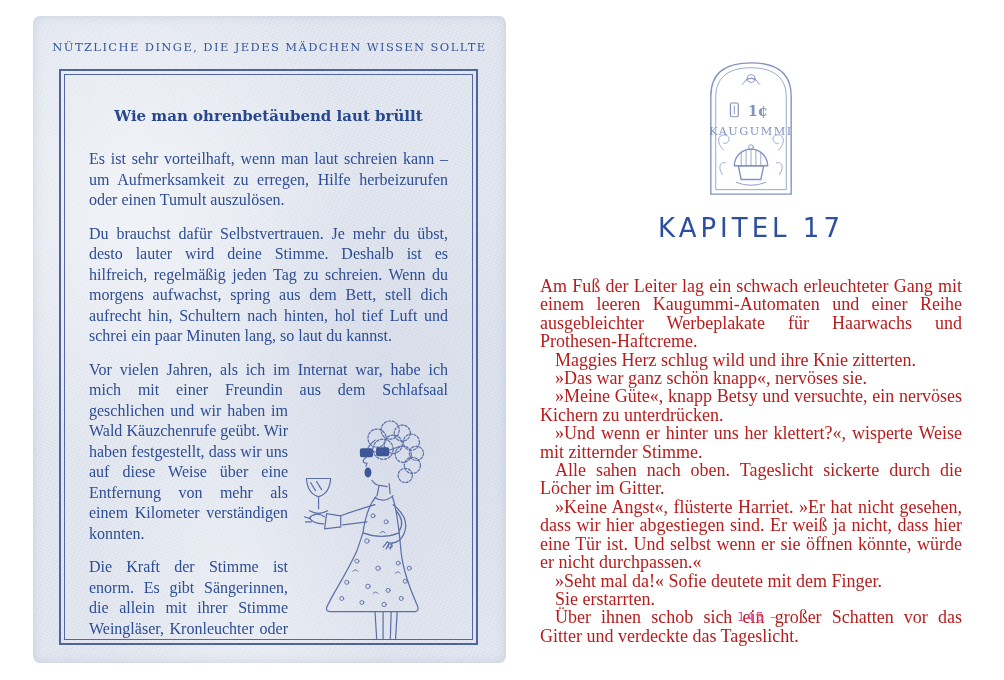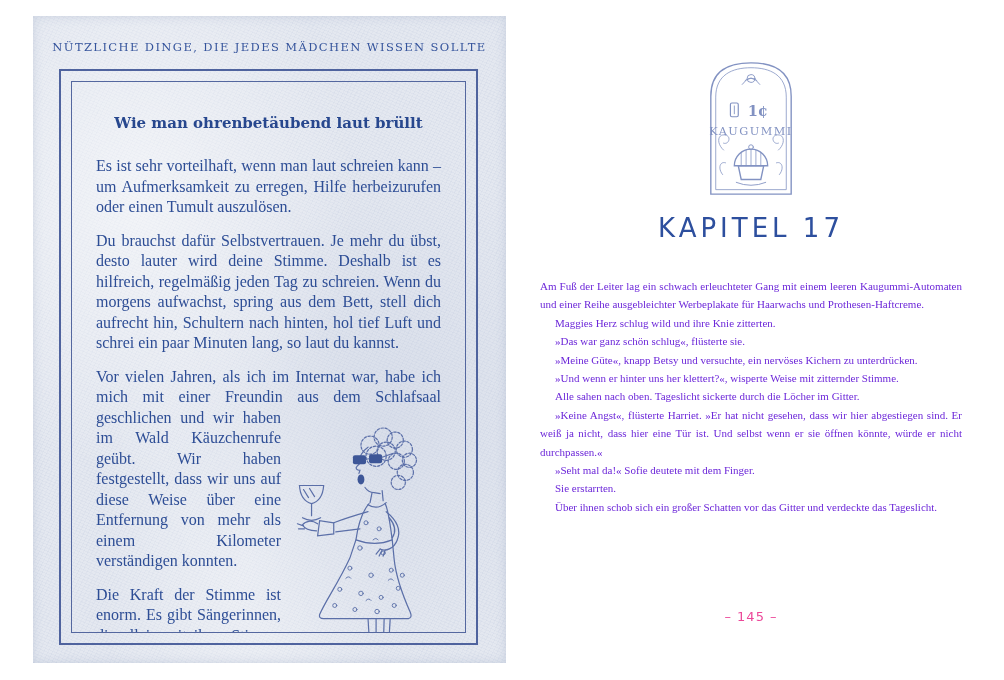--- a/index.html
+++ b/index.html
@@ -13,29 +13,30 @@
   .left-page{
     position:absolute;left:33px;top:16px;width:473px;height:647px;
     background-color:#e4e8f0;
     background-image:
       radial-gradient(ellipse at 22% 28%, rgba(255,255,255,0.55), transparent 42%),
       radial-gradient(ellipse at 75% 62%, rgba(186,196,218,0.28), transparent 45%),
       radial-gradient(ellipse at 45% 85%, rgba(255,255,255,0.35), transparent 40%),
       repeating-linear-gradient(23deg, rgba(140,156,195,0.07) 0 1px, transparent 1px 3px),
       repeating-linear-gradient(-64deg, rgba(140,156,195,0.06) 0 1px, transparent 1px 4px);
     box-shadow:inset 0 0 10px rgba(120,138,175,0.25);
+    border-radius:7px;
   }
   .running-head{
     position:absolute;top:24px;left:0;width:100%;
     text-align:center;font-size:11.5px;letter-spacing:1.4px;
     color:#35549c;white-space:nowrap;
   }
   .frame{
     position:absolute;left:26px;top:53px;width:419px;height:576px;
-    border:2px solid #4f639e;padding:10px;box-sizing:border-box;
+    border:2px solid #4f639e;padding:3px;box-sizing:border-box;
   }
   .frame-inner{
     width:100%;height:100%;box-sizing:border-box;
     border:1px solid #54679f;
     padding:14px 24px 6px 24px;overflow:hidden;
   }
   .panel-title{
     text-align:center;font-weight:bold;font-size:15px;
     color:#27478e;margin:18px 0 24px 0;
   }
@@ -66,21 +67,21 @@
   .chapter-heading{
     position:absolute;top:213px;left:0;width:100%;
     text-align:center;
     font-family:"DejaVu Sans", sans-serif;
     font-size:26px;letter-spacing:4px;color:#2d4f9e;
     transform:scaleY(1.05);
   }
   .chapter-body{
     position:absolute;top:277px;left:0;width:422px;
     font-family:"Liberation Serif", serif;
-    font-size:11px;line-height:18.4px;color:#6d28d9;
+    font-size:18px;line-height:18.4px;color:#b91c1c;
     text-align:justify;
   }
   .chapter-body p{margin:0;}
   .chapter-body p.ind{text-indent:15px;}
   .page-number{
     position:absolute;top:609px;left:0;width:100%;
     text-align:center;
     font-family:"DejaVu Sans", sans-serif;
     font-size:13px;letter-spacing:1px;color:#ec4899;
   }
@@ -220,21 +221,21 @@
           <text x="50" y="80" font-size="11.5" letter-spacing="1.5" text-anchor="middle">KAUGUMMI</text>
         </g>
       </svg>
     </div>
 
     <div class="chapter-heading">KAPITEL 17</div>
 
     <div class="chapter-body">
       <p>Am Fuß der Leiter lag ein schwach erleuchteter Gang mit einem leeren Kaugummi-Automaten und einer Reihe ausgebleichter Werbeplakate für Haarwachs und Prothesen-Haftcreme.</p>
       <p class="ind">Maggies Herz schlug wild und ihre Knie zitterten.</p>
-      <p class="ind">»Das war ganz schön schlug«, flüsterte sie.</p>
+      <p class="ind">»Das war ganz schön knapp«, nervöses sie.</p>
       <p class="ind">»Meine Güte«, knapp Betsy und versuchte, ein nervöses Kichern zu unterdrücken.</p>
       <p class="ind">»Und wenn er hinter uns her klettert?«, wisperte Weise mit zitternder Stimme.</p>
       <p class="ind">Alle sahen nach oben. Tageslicht sickerte durch die Löcher im Gitter.</p>
       <p class="ind">»Keine Angst«, flüsterte Harriet. »Er hat nicht gesehen, dass wir hier abgestiegen sind. Er weiß ja nicht, dass hier eine Tür ist. Und selbst wenn er sie öffnen könnte, würde er nicht durchpassen.«</p>
       <p class="ind">»Seht mal da!« Sofie deutete mit dem Finger.</p>
       <p class="ind">Sie erstarrten.</p>
       <p class="ind">Über ihnen schob sich ein großer Schatten vor das Gitter und verdeckte das Tageslicht.</p>
     </div>
 
     <div class="page-number">– 145 –</div>

